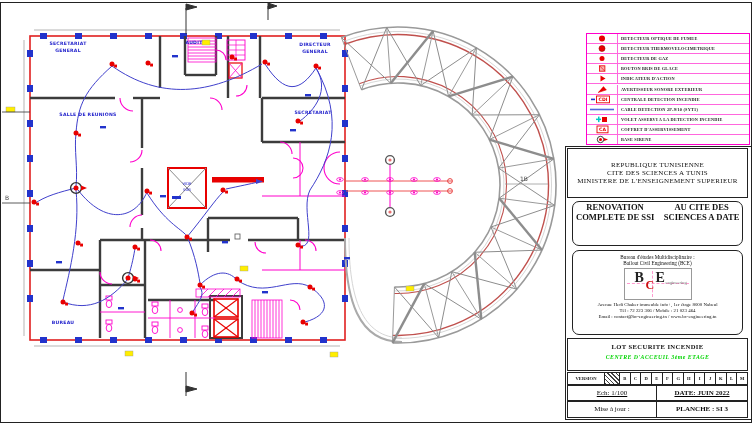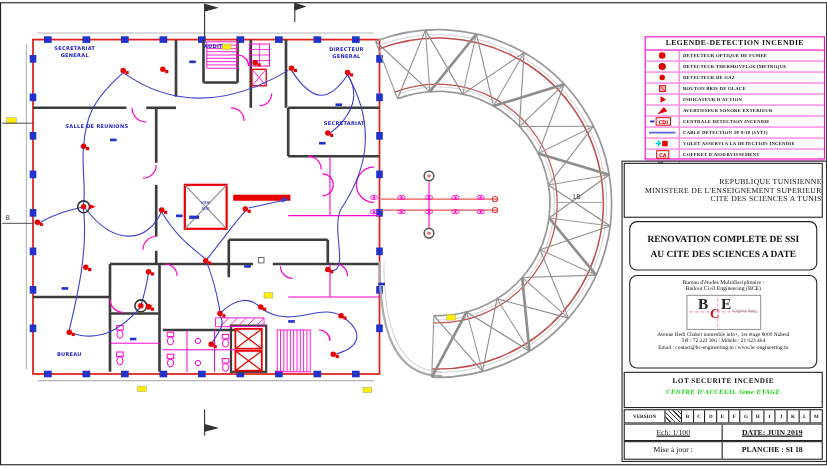--- a/index.html
+++ b/index.html
@@ -8,22 +8,22 @@
   
   .legend{position:absolute;left:586px;top:33px;width:162px;height:110px;border:1.4px solid #ff00cc;background:#fff;display:flex;flex-direction:column;}
   .legend-title{height:11px;border-bottom:1px solid #ff00cc;font-weight:bold;font-size:7px;letter-spacing:.4px;text-align:center;line-height:11px;color:#111;}
   .legend-row{flex:1;display:flex;border-bottom:1px solid #ff66dd;align-items:center;}
   .legend-row:last-child{border-bottom:none;}
   .legend-sym{width:30px;height:9px;border-right:1px solid #ff66dd;flex:0 0 30px;display:flex;align-items:center;justify-content:center;}
   .legend-label{flex:1;font-size:4.3px;font-weight:bold;color:#222;padding-left:3px;letter-spacing:.2px;white-space:nowrap;}
   
   .tb-outer{position:absolute;left:565px;top:146px;width:185px;height:272px;border:1px solid #222;}
   .tb-box{position:absolute;background:#fff;border:1px solid #222;box-sizing:border-box;}
-  .ministry{left:567px;top:148px;width:181px;height:50px;display:flex;flex-direction:column;justify-content:center;text-align:right;font-size:7px;letter-spacing:.3px;color:#111;}
-  .project{left:572px;top:201px;width:171px;height:45px;border-radius:7px;border-width:1.4px;display:flex;flex-direction:column;justify-content:center;gap:4px;text-align:center;font-size:8.6px;font-weight:bold;color:#111;}
+  .ministry{left:567px;top:148px;width:181px;height:50px;display:flex;flex-direction:column;justify-content:center;text-align:center;font-size:7px;letter-spacing:.3px;color:#111;}
+  .project{left:572px;top:201px;width:171px;height:45px;border-radius:7px;border-width:1.4px;display:flex;flex-direction:row;justify-content:center;gap:4px;text-align:center;font-size:8.6px;font-weight:bold;color:#111;}
   .bureau{left:572px;top:250px;width:171px;height:85px;border-radius:7px;border-width:1.2px;text-align:center;font-size:5.2px;color:#111;padding-top:3px;}
   .bureau .addr{font-size:4.9px;line-height:1.25;}
   .logo-box{width:66px;height:30px;border:1px solid #999;margin:2px auto 2px auto;position:relative;}
   .logo-box .lb{position:absolute;left:10px;top:1px;font-size:14px;font-weight:bold;color:#222;}
   .logo-box .lc{position:absolute;left:21px;top:9px;font-size:12px;font-weight:bold;color:#cc1111;}
   .logo-box .le{position:absolute;left:31px;top:1px;font-size:14px;font-weight:bold;color:#222;}
   .logo-box .ls{position:absolute;left:41px;top:11px;font-size:4.5px;color:#777;}
   .logo-box .lh{position:absolute;left:2px;right:2px;top:14px;border-top:1px dashed #ff9ad0;}
   .logo-box .lv{position:absolute;top:2px;bottom:2px;left:27px;border-left:1px dashed #ff9ad0;}
   .lot{left:567px;top:338px;width:181px;height:33px;text-align:center;}
@@ -408,21 +408,20 @@
     <text x="315" y="53" class="room-lbl">GENERAL</text>
     <text x="88" y="116" class="room-lbl">SALLE DE REUNIONS</text>
     <text x="313" y="114" class="room-lbl">SECRETARIAT</text>
     <text x="63" y="324" class="room-lbl">BUREAU</text>
     <text x="187" y="185" class="tiny-lbl">VIDE</text>
     <text x="187" y="191" class="tiny-lbl">SUR</text>
   </g>
 </svg>
 
 <div class="legend">
-  <div class="legend-title">LEGENDE-DETECTION INCENDIE</div>
   <div style="display:flex;flex-direction:column;flex:1;">
       <div class="legend-row">
         <div class="legend-sym">
           <svg width="30" height="9">
             <circle cx="15" cy="4.5" r="3" fill="#e80000"></circle>
           </svg>
         </div>
         <div class="legend-label">DETECTEUR OPTIQUE DE FUMEE</div>
       </div>
       <div class="legend-row">
@@ -514,22 +513,22 @@
         </div>
         <div class="legend-label">BASE SIRENE</div>
       </div>
     </div>
 </div>
 
 <div class="tb-outer"></div>
 
 <div class="tb-box ministry">
   <div>REPUBLIQUE TUNISIENNE</div>
+  <div>CITE DES SCIENCES A TUNIS</div>
   <div>MINISTERE DE L'ENSEIGNEMENT SUPERIEUR</div>
-  <div>CITE DES SCIENCES A TUNIS</div>
 </div>
 
 <div class="tb-box project">
   <div>RENOVATION COMPLETE DE SSI</div>
   <div>AU CITE DES SCIENCES A DATE</div>
 </div>
 
 <div class="tb-box bureau">
   <div>Bureau d'études Multidisciplinaire :</div>
   <div>Bailout Civil Engineering (BCE)</div>
@@ -565,19 +564,19 @@
       <div class="vcell">I</div>
       <div class="vcell">J</div>
       <div class="vcell">K</div>
       <div class="vcell">L</div>
       <div class="vcell">M</div>
     </div>
 </div>
 
 <div class="tb-box tb-row row1">
   <div class="cell-l">Ech: 1/100</div>
-  <div class="cell-r">DATE: JUIN 2019</div>
+  <div class="cell-r">DATE: JUIN 2022</div>
 </div>
 
 <div class="tb-box tb-row row2">
   <div class="cell-l">Mise à jour :</div>
-  <div class="cell-r">PLANCHE : SI 18</div>
+  <div class="cell-r">PLANCHE : SI 3</div>
 </div>
 
 </body></html>

